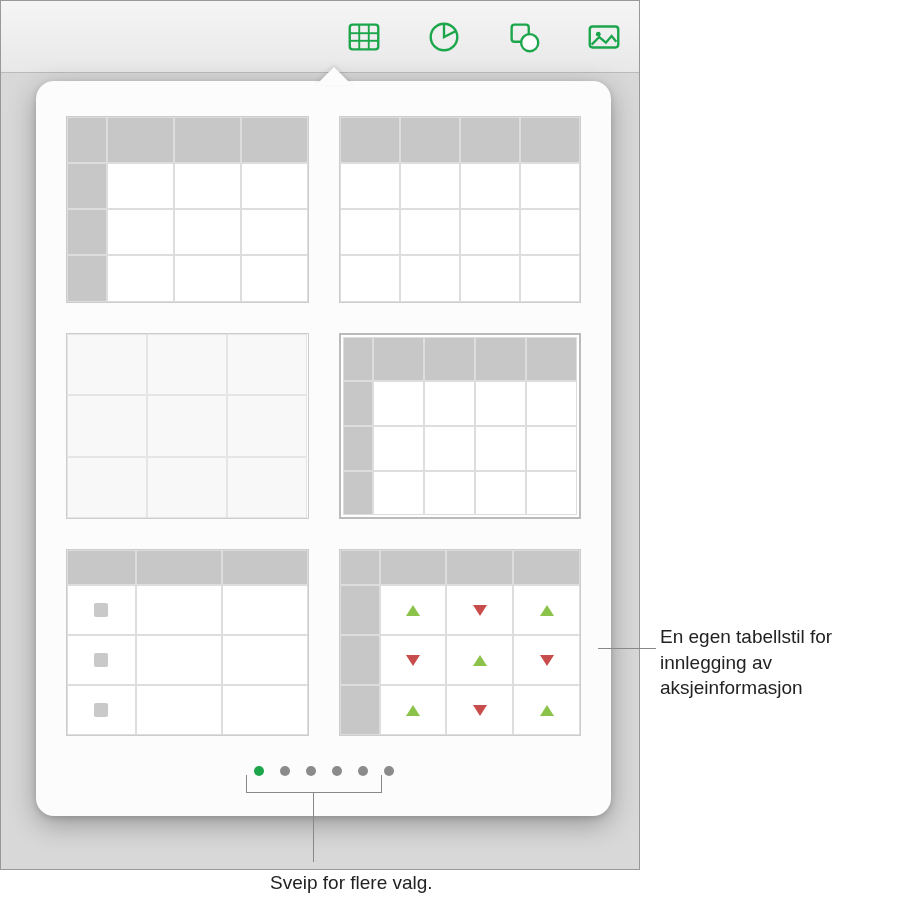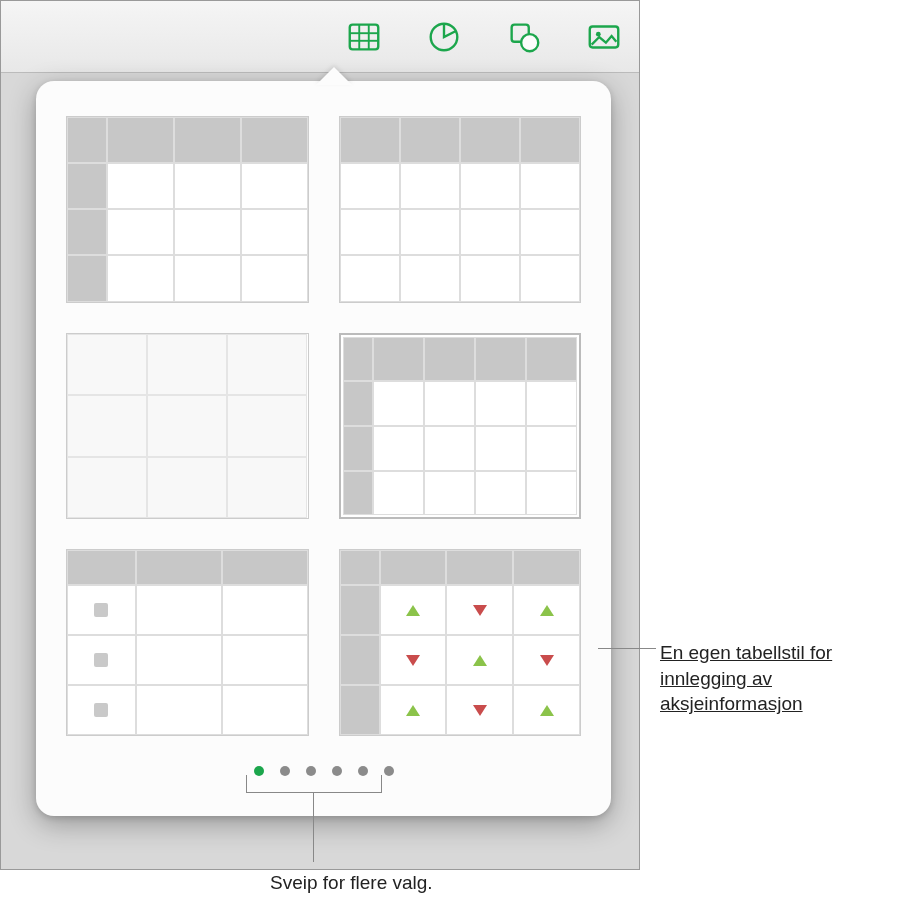--- a/index.html
+++ b/index.html
@@ -123,21 +123,21 @@
       background: #8b8b8b;
     }
     .dot.active { background: #1ca64c; }
 
     .callout {
       position: absolute;
       color: #222;
       font-size: 19px;
       line-height: 1.35;
     }
-    .callout-1 { top: 640px; left: 660px; width: 240px; text-decoration: underline; }
+    .callout-1 { top: 624px; left: 660px; width: 240px; }
     .callout-2 { top: 870px; left: 270px; }
     .leader {
       position: absolute;
       background: #888;
     }
     .leader-1a { top: 648px; left: 598px; width: 58px; height: 1px; }
     .leader-bracket {
       position: absolute;
       border: 1px solid #888;
       border-top: none;

